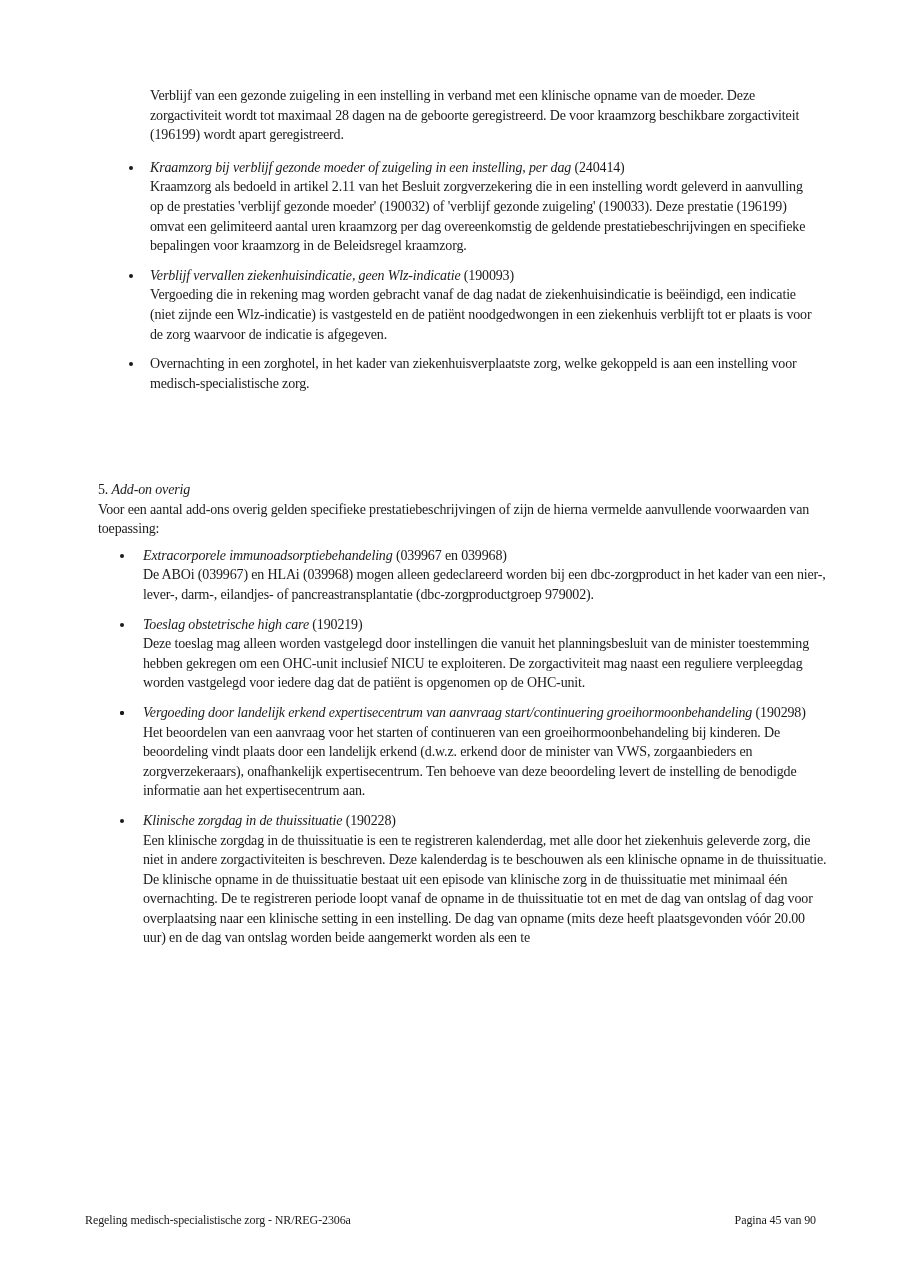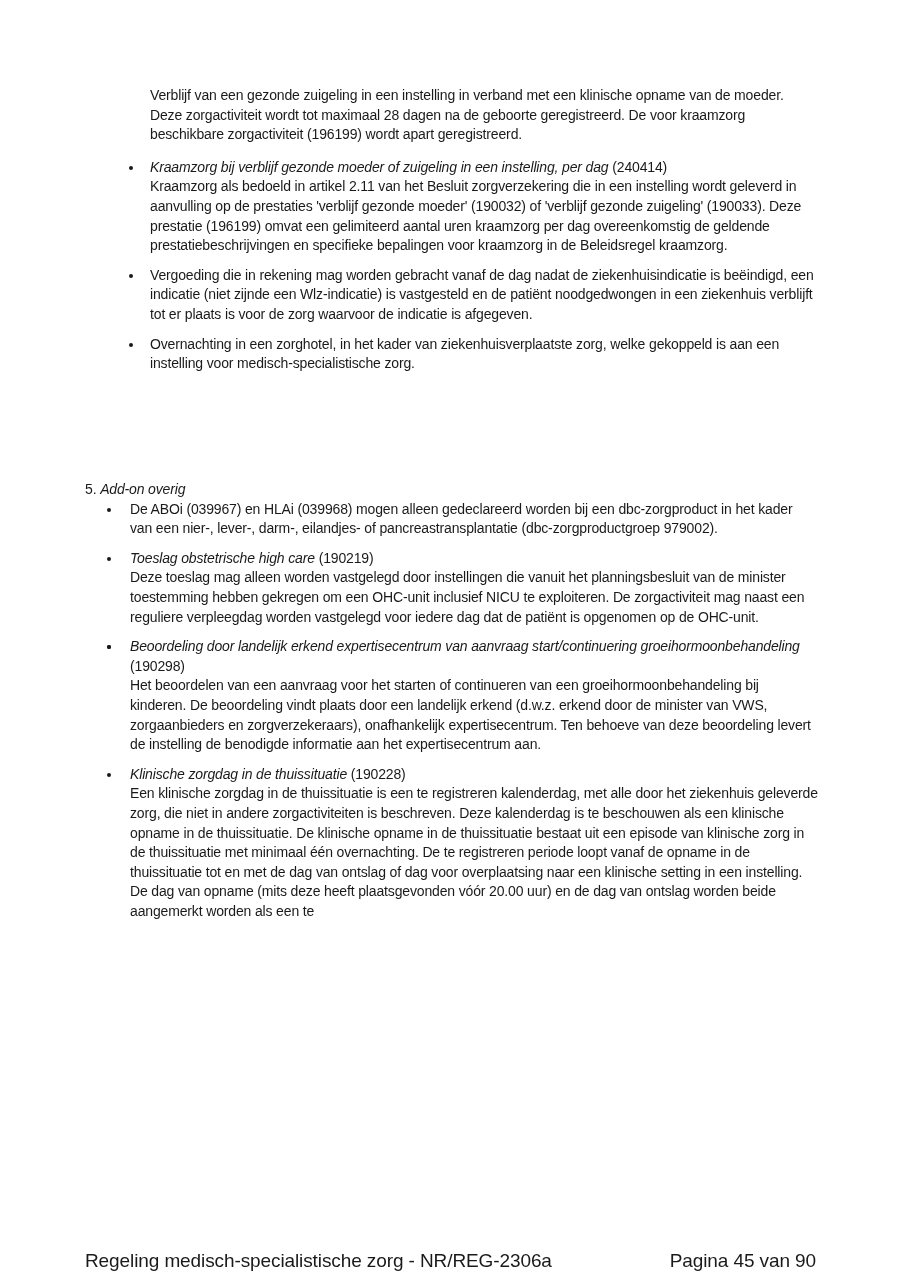--- a/index.html
+++ b/index.html
@@ -1,99 +1,102 @@
 <!DOCTYPE html>
 <html><head>
 <meta charset="utf-8">
 <style>
   * { margin:0; padding:0; box-sizing:border-box; }
   html, body { background:#ffffff; }
   .page {
     position:relative;
     width:900px; height:1273px;
     background:#ffffff;
-    font-family:Liberation Sans, sans-serif;
+    font-family:Liberation Serif, serif;
     font-size:14px;
     line-height:19.6px;
     letter-spacing:-0.15px;
     color:#1a1a1a;
     overflow:hidden;
   }
   .section-a { position:absolute; left:150px; top:86px; width:668px; }
   .section-a .para { margin-bottom:13px; }
-  .section-b { position:absolute; left:85px; top:480px; width:733px; }
+  .section-b { position:absolute; left:98px; top:480px; width:733px; }
   .section-b .heading { font-style:normal; }
   .section-b .heading em { font-style:italic; }
   .section-b .intro { margin-bottom:7px; }
   .section-b ul.list { margin-left:45px; width:688px; }
   ul.list { list-style:none; }
   li.item { position:relative; margin-bottom:10px; }
   li.item .bullet {
     position:absolute; left:-21px; top:8px;
     width:4px; height:4px; border-radius:50%;
     background:#1a1a1a;
   }
   .section-b li.item .bullet { left:-23px; }
   .item-title em { font-style:italic; }
   .item-title .ts { font-style:normal; }
   .item-title .code { font-style:normal; }
   .item-body { font-style:normal; }
   .footer {
     position:absolute; left:85px; right:84px; top:1211px;
     display:flex; justify-content:space-between;
-    font-size:19px; letter-spacing:-0.1px;margin-top:40px;
+    font-size:12px; letter-spacing:-0.1px;
   }
 </style>
 </head>
 <body>
 
 <div class="page">
 
   <div class="section-a">
     <p class="para">Verblijf van een gezonde zuigeling in een instelling in verband met een klinische opname van de moeder. Deze zorgactiviteit wordt tot maximaal 28 dagen na de geboorte geregistreerd. De voor kraamzorg beschikbare zorgactiviteit (196199) wordt apart geregistreerd.</p>
     <ul class="list" id="listA">
   <li class="item">
     <span class="bullet"></span>
     <div class="item-title"><em class="t">Kraamzorg bij verblijf gezonde moeder of zuigeling in een instelling, per dag</em><span class="ts"></span> <span class="code">(240414)</span></div>
     <div class="item-body">Kraamzorg als bedoeld in artikel 2.11 van het Besluit zorgverzekering die in een instelling wordt geleverd in aanvulling op de prestaties 'verblijf gezonde moeder' (190032) of 'verblijf gezonde zuigeling' (190033). Deze prestatie (196199) omvat een gelimiteerd aantal uren kraamzorg per dag overeenkomstig de geldende prestatiebeschrijvingen en specifieke bepalingen voor kraamzorg in de Beleidsregel kraamzorg.</div>
   </li>
 
   <li class="item">
     <span class="bullet"></span>
+    <div class="item-title"><em class="t">Verblijf vervallen ziekenhuisindicatie, geen Wlz-indicatie</em><span class="ts"></span> <span class="code">(190093)</span></div>
     <div class="item-body">Vergoeding die in rekening mag worden gebracht vanaf de dag nadat de ziekenhuisindicatie is beëindigd, een indicatie (niet zijnde een Wlz-indicatie) is vastgesteld en de patiënt noodgedwongen in een ziekenhuis verblijft tot er plaats is voor de zorg waarvoor de indicatie is afgegeven.</div>
   </li>
 
   <li class="item">
     <span class="bullet"></span>
     <div class="item-body">Overnachting in een zorghotel, in het kader van ziekenhuisverplaatste zorg, welke gekoppeld is aan een instelling voor medisch-specialistische zorg.</div>
   </li>
 </ul>
   </div>
 
   <div class="section-b">
     <p class="heading"><span>5.</span> <em>Add-on overig</em></p>
+    <p class="intro">Voor een aantal add-ons overig gelden specifieke prestatiebeschrijvingen of zijn de hierna vermelde aanvullende voorwaarden van toepassing:</p>
     <ul class="list" id="listB">
   <li class="item">
     <span class="bullet"></span>
+    <div class="item-title"><em class="t">Extracorporele immunoadsorptiebehandeling</em><span class="ts"></span> <span class="code">(039967 en 039968)</span></div>
     <div class="item-body">De ABOi (039967) en HLAi (039968) mogen alleen gedeclareerd worden bij een dbc-zorgproduct in het kader van een nier-, lever-, darm-, eilandjes- of pancreastransplantatie (dbc-zorgproductgroep 979002).</div>
   </li>
 
   <li class="item">
     <span class="bullet"></span>
     <div class="item-title"><em class="t">Toeslag obstetrische high care</em><span class="ts"></span> <span class="code">(190219)</span></div>
     <div class="item-body">Deze toeslag mag alleen worden vastgelegd door instellingen die vanuit het planningsbesluit van de minister toestemming hebben gekregen om een OHC-unit inclusief NICU te exploiteren. De zorgactiviteit mag naast een reguliere verpleegdag worden vastgelegd voor iedere dag dat de patiënt is opgenomen op de OHC-unit.</div>
   </li>
 
   <li class="item">
     <span class="bullet"></span>
   </li>
 
   <li class="item">
     <span class="bullet"></span>
-    <div class="item-title"><em class="t">Beoordeling door landelijk erkend expertisecentrum van aanvraag start/continuering groeihormoonbehandeling</em><span class="ts"></span> <span class="code">(190298)</span></div>
+    <div class="item-title"><em class="t">Vergoeding door landelijk erkend expertisecentrum van aanvraag start/continuering groeihormoonbehandeling</em><span class="ts"></span> <span class="code">(190298)</span></div>
     <div class="item-body">Het beoordelen van een aanvraag voor het starten of continueren van een groeihormoonbehandeling bij kinderen. De beoordeling vindt plaats door een landelijk erkend (d.w.z. erkend door de minister van VWS, zorgaanbieders en zorgverzekeraars), onafhankelijk expertisecentrum. Ten behoeve van deze beoordeling levert de instelling de benodigde informatie aan het expertisecentrum aan.</div>
   </li>
 
   <li class="item">
     <span class="bullet"></span>
     <div class="item-title"><em class="t">Klinische zorgdag in de thuissituatie</em><span class="ts"></span> <span class="code">(190228)</span></div>
     <div class="item-body">Een klinische zorgdag in de thuissituatie is een te registreren kalenderdag, met alle door het ziekenhuis geleverde zorg, die niet in andere zorgactiviteiten is beschreven. Deze kalenderdag is te beschouwen als een klinische opname in de thuissituatie. De klinische opname in de thuissituatie bestaat uit een episode van klinische zorg in de thuissituatie met minimaal één overnachting. De te registreren periode loopt vanaf de opname in de thuissituatie tot en met de dag van ontslag of dag voor overplaatsing naar een klinische setting in een instelling. De dag van opname (mits deze heeft plaatsgevonden vóór 20.00 uur) en de dag van ontslag worden beide aangemerkt worden als een te</div>
   </li>
 </ul>
   </div>

